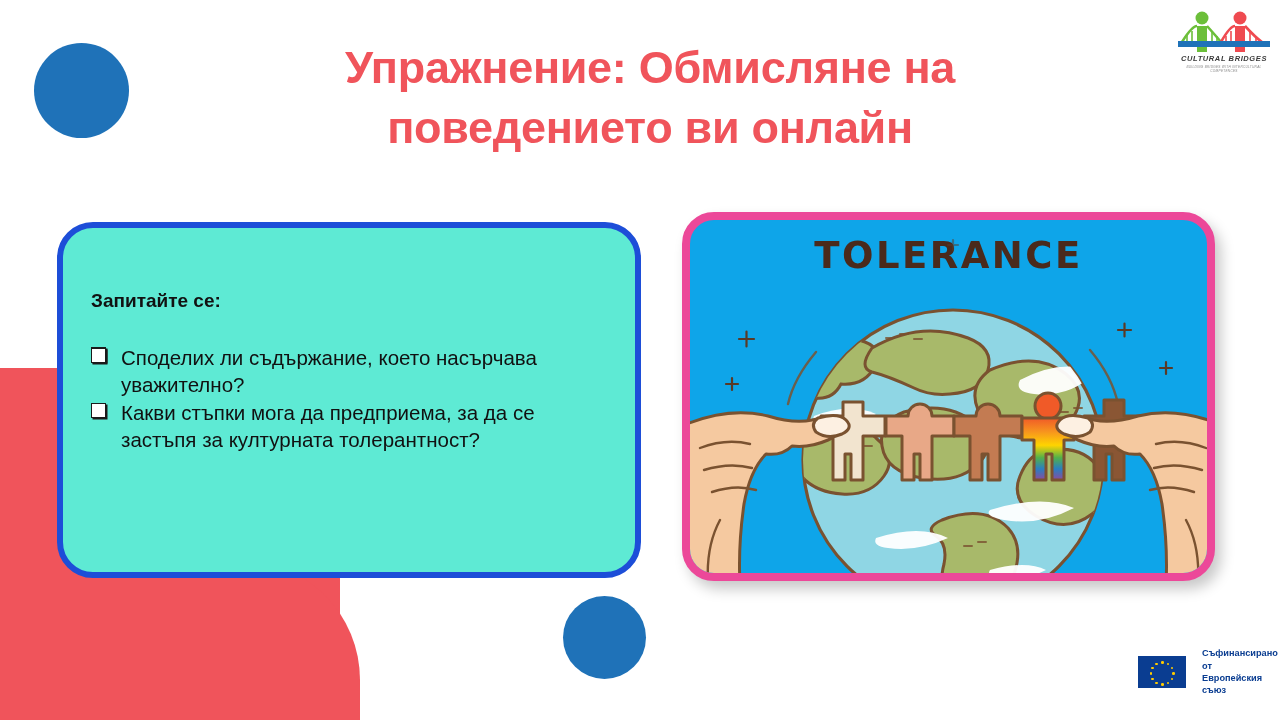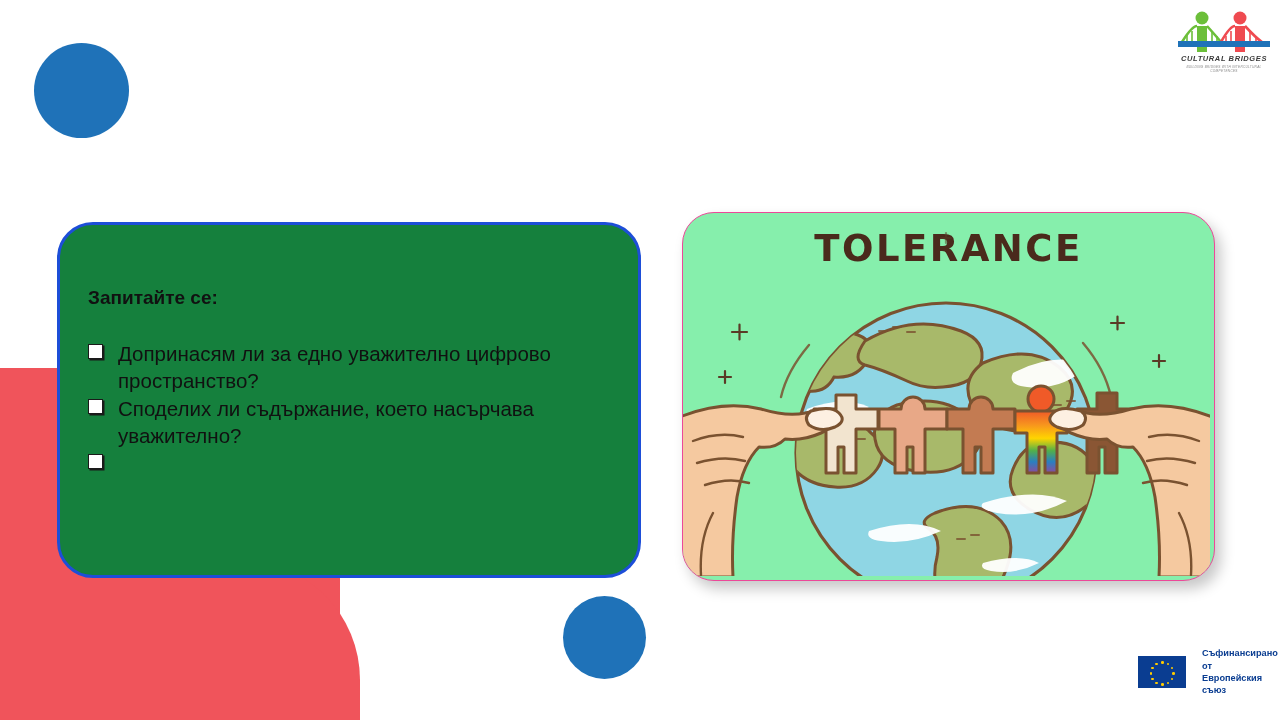--- a/index.html
+++ b/index.html
@@ -69,22 +69,22 @@
     letter-spacing: -0.3px;
   }
 
   
   #ask-card {
     position: absolute;
     left: 57px;
     top: 222px;
     width: 584px;
     height: 356px;
-    background: #15803d;
-    border: 3px solid #1d4ed8;
+    background: #5eead4;
+    border: 6px solid #1d4ed8;
     border-radius: 36px;
     box-sizing: border-box;
   }
   #ask-heading {
     position: absolute;
     left: 28px;
     top: 62px;
     font-size: 19px;
     font-weight: bold;
     color: #111111;
@@ -117,22 +117,22 @@
     background: #ffffff;
   }
 
   
   #tolerance-card {
     position: absolute;
     left: 682px;
     top: 212px;
     width: 533px;
     height: 369px;
-    background: #86efac;
-    border: 1px solid #ec4899;
+    background: #0ea5e9;
+    border: 8px solid #ec4899;
     border-radius: 32px;
     box-sizing: border-box;
     overflow: hidden;
     box-shadow: 6px 8px 14px rgba(0,0,0,0.22);
   }
   #tolerance-word {
     position: absolute;
     left: 0;
     right: 0;
     top: 14px;
@@ -210,34 +210,35 @@
 </head>
 <body>
 
 <div id="slide">
 
   <div id="coral-blob" class="deco-shape"></div>
   <div id="coral-blob-lower" class="deco-shape"></div>
   <div id="circle-top-left" class="deco-circle"></div>
   <div id="circle-bottom" class="deco-circle"></div>
 
+  <div id="title">Упражнение: Обмисляне на поведението ви онлайн</div>
 
   <div id="ask-card">
     <div id="ask-heading">Запитайте се:</div>
     <ul id="ask-list">
       <li>
         <span class="cbx"></span>
-        <span>Допринасям ли за едно уважително цифрово пространство?</span>
       </li>
       <li>
         <span class="cbx"></span>
         <span>Споделих ли съдържание, което насърчава уважително?</span>
       </li>
       <li>
         <span class="cbx"></span>
+        <span>Какви стъпки мога да предприема, за да се застъпя за културната толерантност?</span>
       </li>
     </ul>
   </div>
 
   <div id="tolerance-card">
     <div id="tolerance-word">TOLERANCE</div>
 
     <svg class="art" width="527" height="363" viewBox="0 0 527 363" style="left:0; top:0;">
       <defs>
         <clipPath id="globeClip">

